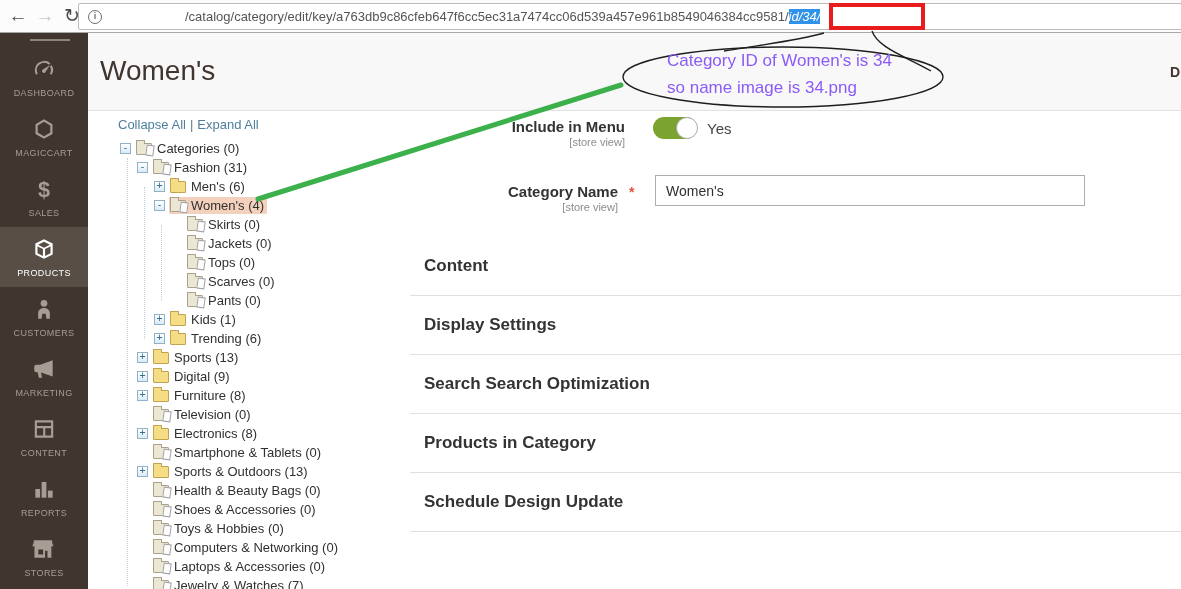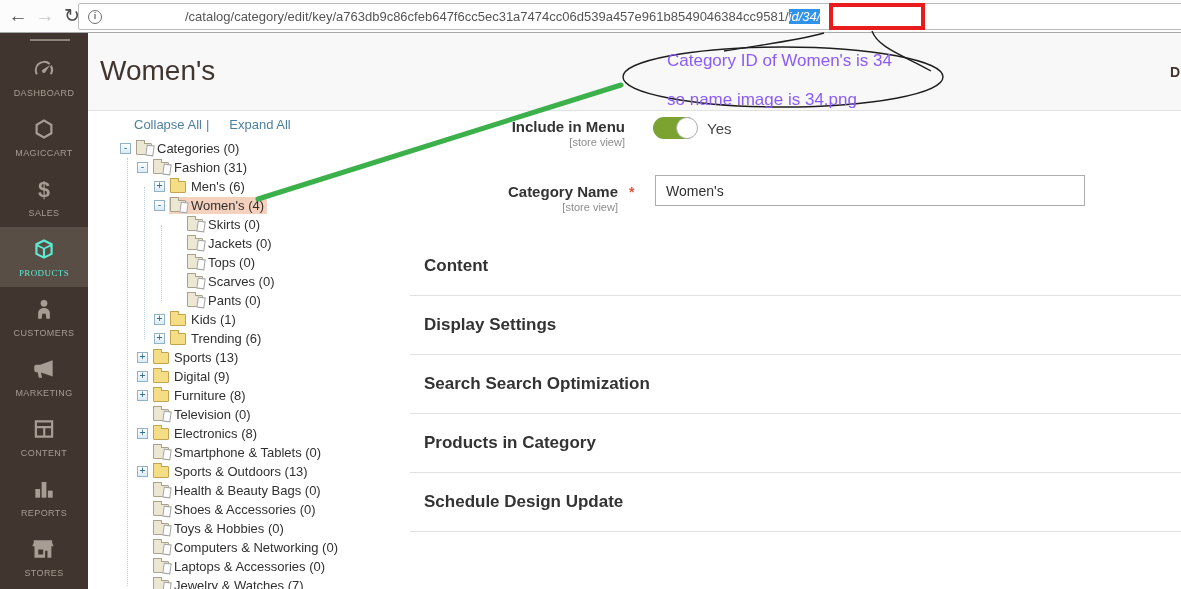--- a/index.html
+++ b/index.html
@@ -21,36 +21,36 @@
   .url { position:absolute; left:106px; top:5px; font-size:13px; color:#555; white-space:nowrap; }
   .url .sel { background:#3092e8; color:#fff;font-style:italic; }
   .redbox { position:absolute; left:829px; top:3px; width:96px; height:27px;
             border:4px solid #e81c1c; }
 
   
   .sidebar { position:absolute; left:0; top:33px; width:88px; height:556px; background:#41362f; }
   .logo-remnant { position:absolute; left:30px; top:6px; width:40px; height:2px; background:#8d857c; }
   .side-items { position:absolute; top:14px; left:0; right:0; }
   .side-item { height:60px; color:#a79d95; text-align:center; cursor:pointer; padding-top:9px; }
-  .side-item.active { background:#584e45; color:#5eead4;font-family:Liberation Serif, serif; }
+  .side-item.active { background:#584e45; color:#ffffff; }
   .side-item .ic { display:inline-block; width:26px; height:26px; }
   .side-item .ic svg { width:26px; height:26px; display:block; }
   .side-item .lbl { font-size:9px; letter-spacing:.4px; margin-top:2px; }
 
   
   .main { position:absolute; left:88px; top:33px; right:0; bottom:0; background:#fff; }
   .page-header { position:absolute; left:0; right:0; top:0; height:78px; background:#f8f8f8;
                  border-bottom:1px solid #e2e2e2; }
   .page-title { position:absolute; left:12px; top:22px; font-size:28px; color:#41362f; font-weight:400; }
   .cutoff-btn { position:absolute; right:1px; top:31px; font-size:14px; font-weight:bold; color:#41362f; }
 
   
   .tree { position:absolute; left:30px; top:84px; width:330px; font-size:13px; color:#303030; }
   .tree-links { color:#4e7f9e; margin-bottom:7px; white-space:nowrap; }
-  .tree-links .lnk { cursor:pointer;margin-left:16px; }
+  .tree-links .lnk { cursor:pointer; }
   .tree-links .sep { color:#4e7f9e; margin:0 4px; }
   .tree-rows { position:relative; }
   .guide { position:absolute; width:0; border-left:1px dotted #bcd0de; }
   .tree-row { height:19px; display:flex; align-items:center; white-space:nowrap; cursor:pointer; }
   .expander { width:11px; height:11px; flex:none; border:1px solid #91b2c7;
               background:linear-gradient(#ffffff,#d9ebf7); color:#39708f; font-size:10px;
               line-height:8px; text-align:center; margin-right:4px;
               font-family:"DejaVu Sans Mono", monospace; }
   .exp-slot { width:15px; flex:none; }
   .node { display:flex; align-items:center; padding:1px 3px 1px 1px; border-radius:1px; }
@@ -362,14 +362,14 @@
       </div>
   </div>
 
   <svg class="overlay" viewBox="0 0 1181 589">
     <line x1="258" y1="199" x2="621" y2="85" stroke="#3cb04a" stroke-width="5" stroke-linecap="round"></line>
     <ellipse cx="783" cy="77" rx="160" ry="30" fill="none" stroke="#1e1e1e" stroke-width="1.4"></ellipse>
     <path d="M 824,33 C 800,40 762,45 724,51" fill="none" stroke="#1e1e1e" stroke-width="1.4"></path>
     <path d="M 872,31 C 878,48 905,56 931,71" fill="none" stroke="#1e1e1e" stroke-width="1.4"></path>
   </svg>
   <div class="ann-text" style="left:667px; top:51px">Category ID of Women's is 34</div>
-  <div class="ann-text" style="left:667px; top:90px">so name image is 34.png</div>
+  <div class="ann-text" style="left:667px; top:78px">so name image is 34.png</div>
 </div>
 
 </body></html>

